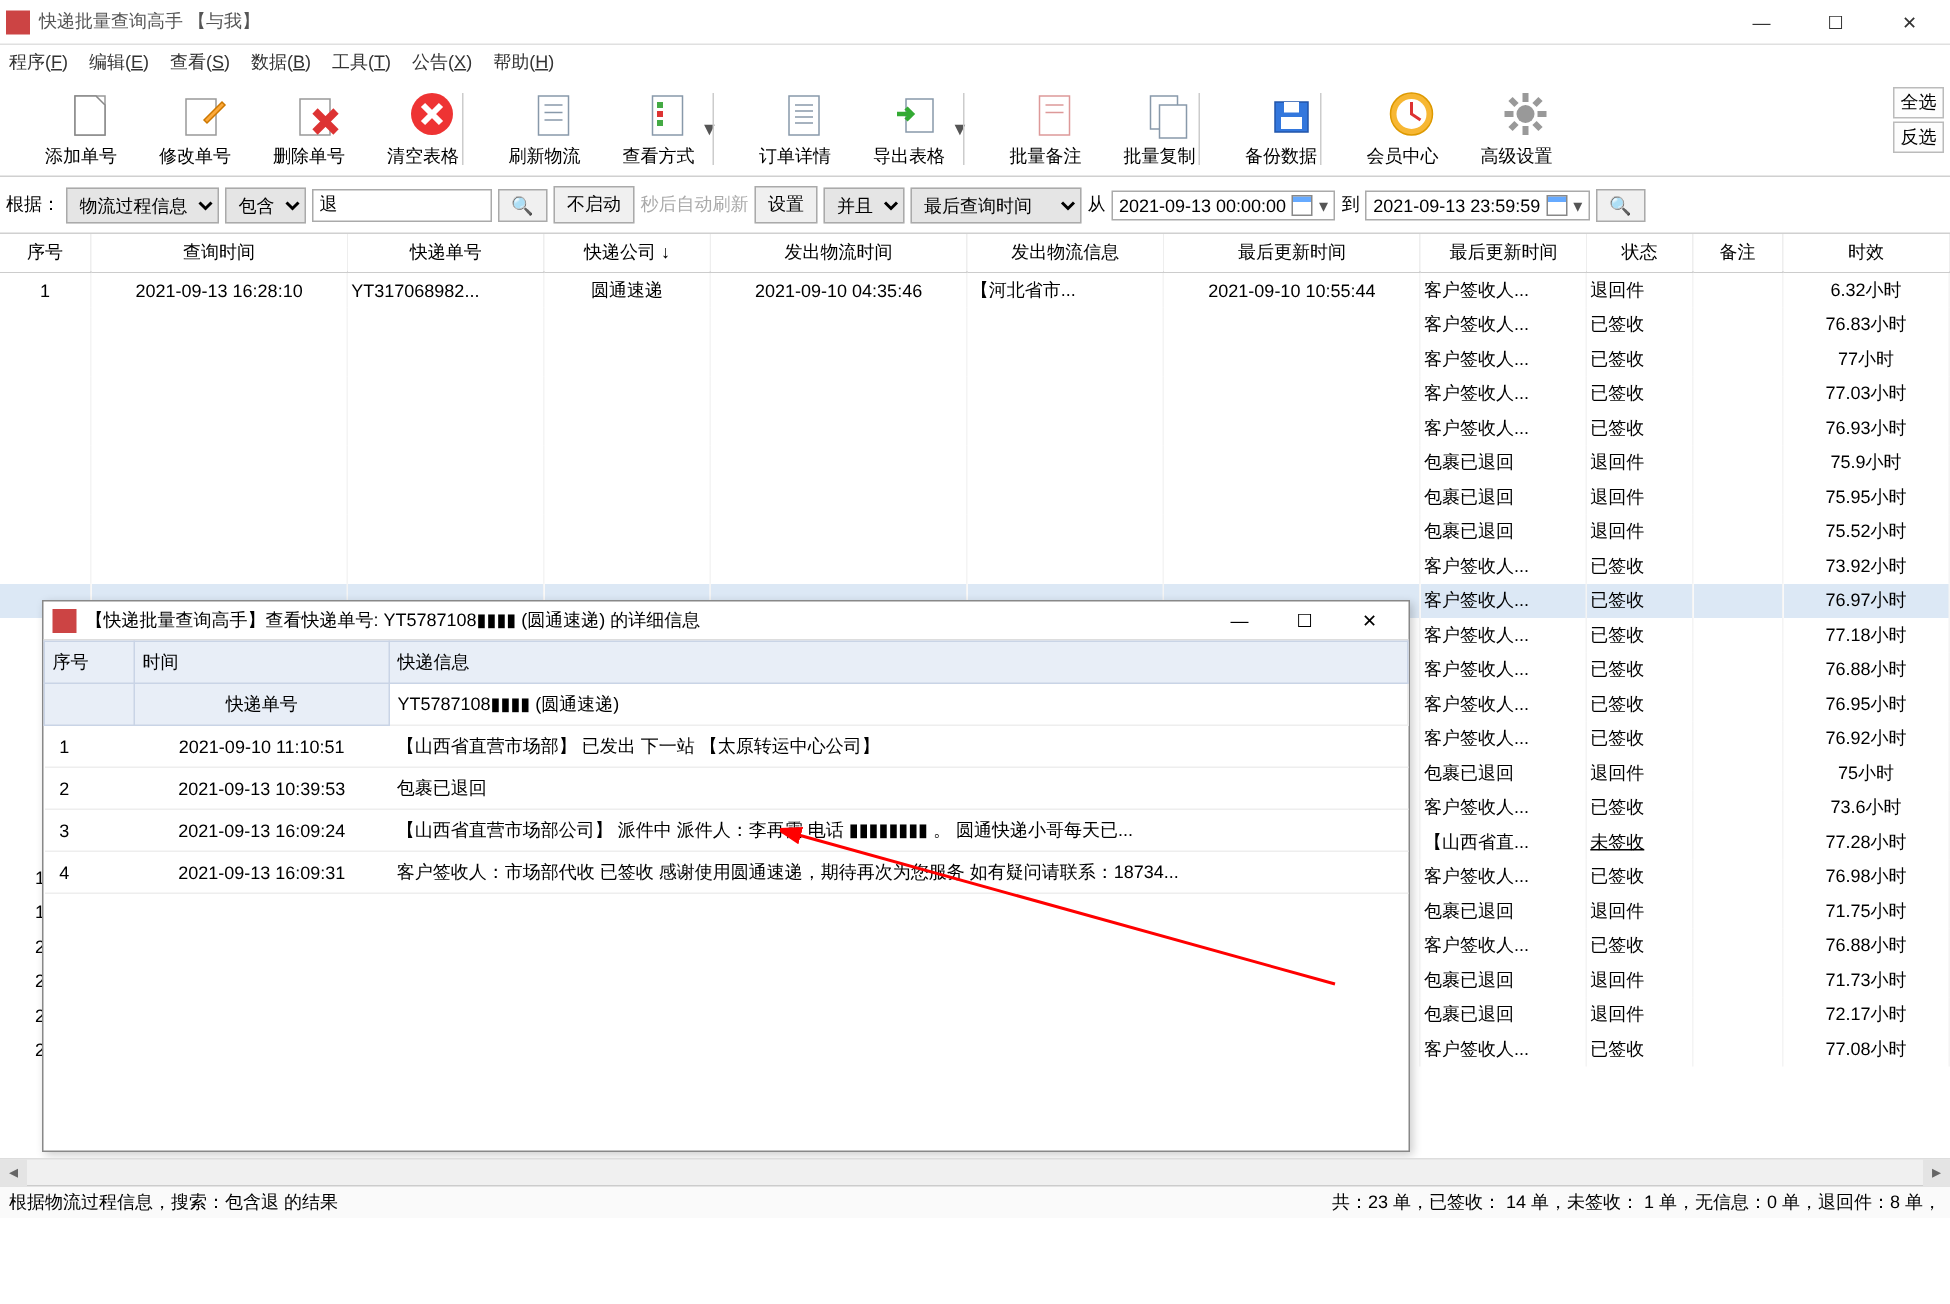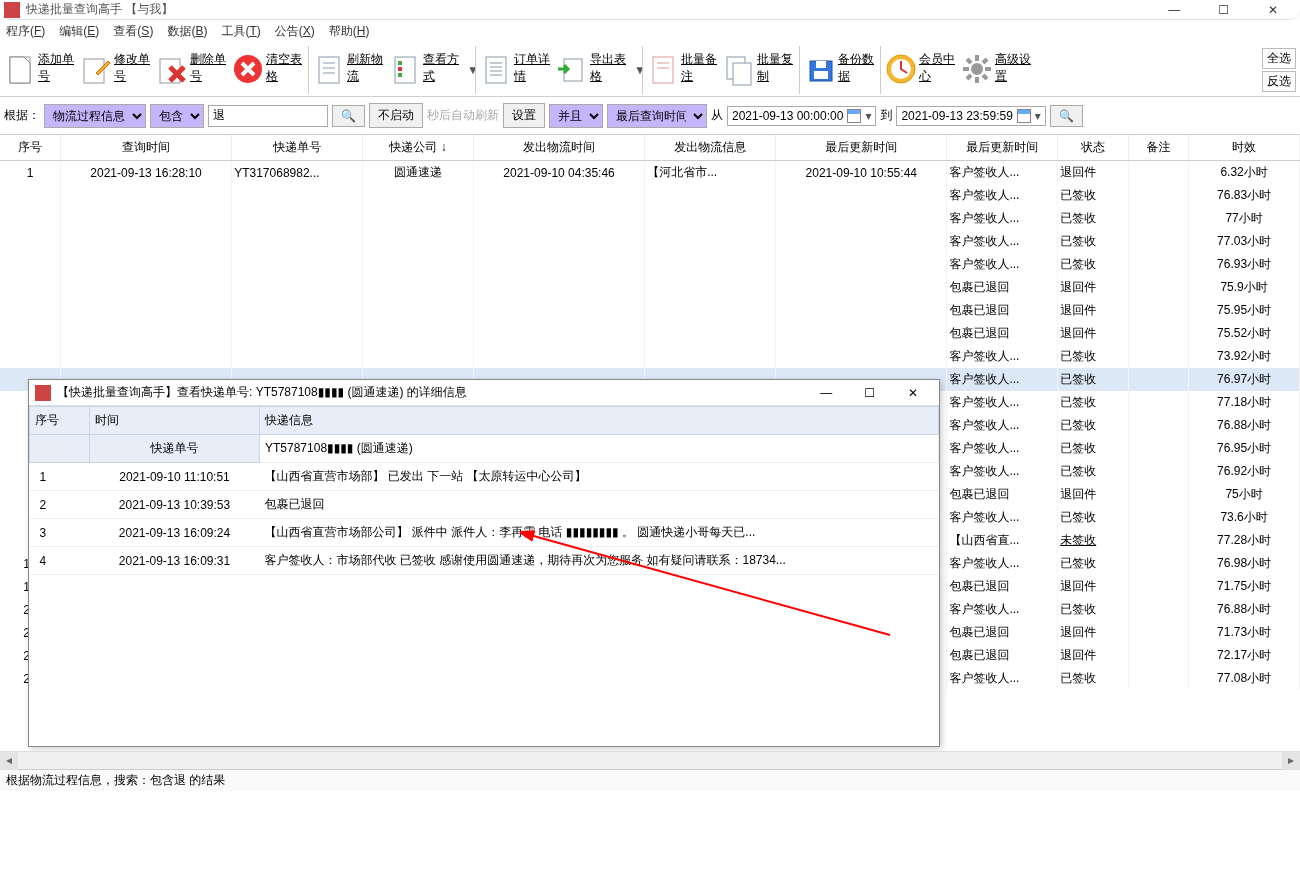--- a/index.html
+++ b/index.html
@@ -1,33 +1,33 @@
 <!DOCTYPE html>
 <html><head>
 <meta charset="utf-8">
 <style>
 * { box-sizing: border-box; margin: 0; padding: 0; }
 body { font-family: "Microsoft YaHei", SimSun, sans-serif; font-size: 12px; background: #fff; overflow: hidden; width: 1300px; height: 869px; position: relative; }
-.titlebar { height: 20px; display: flex; align-items: center; padding: 0 4px; background: #fff; border-bottom: 1px solid #e0e0e0; border-radius: 10px; }
+.titlebar { height: 30px; display: flex; align-items: center; padding: 0 4px; background: #fff; border-bottom: 1px solid #e0e0e0; }
 .titlebar .app-icon { width: 16px; height: 16px; background: #c44; margin-right: 6px; }
 .titlebar .title { flex: 1; color: #555; }
 .titlebar .winbtns span { display: inline-block; width: 46px; height: 30px; text-align: center; line-height: 30px; color: #333; }
 .menubar { height: 22px; display: flex; align-items: center; padding: 4px 6px; gap: 14px; color: #333; }
 .menubar u { text-decoration: underline; }
 .toolbar { display: flex; align-items: center; padding: 4px 2px 2px 2px; border-bottom: 1px solid #d0d0d0; position: relative; }
-.tb-item { display: flex; align-items: flex-start; width: 76px; padding: 2px 0; cursor: pointer; text-decoration: underline; }
+.tb-item { display: flex; flex-direction: column; align-items: flex-end; width: 76px; padding: 2px 0; cursor: pointer; }
 .tb-item .icn { width: 36px; height: 36px; margin-bottom: 2px; display: flex; align-items: center; justify-content: center; }
 .tb-item .lbl { font-size: 12px; }
 .tb-sep { width:1px; height:48px; background:#ccc; margin:0 2px;}
 .tb-dd { width:10px; align-self:center; color:#555; padding:0 4px; }
 .tb-right { position:absolute; right:4px; top:6px; display:flex; flex-direction:column; gap:2px;}
 .tb-right button{ font-size:12px; padding:1px 4px; background:#fdfdfd; border:1px solid #bbb;}
 .filterbar { display:flex; align-items:center; padding:6px 4px; gap:4px; border-bottom:1px solid #d0d0d0;}
 .filterbar select, .filterbar input[type=text], .filterbar button{ font-size:12px; font-family:inherit; padding:3px 4px; border:1px solid #aaa; background:#fff;}
-.filterbar select{ background:#c4b5fd;}
+.filterbar select{ background:#e5e5e5;}
 .filterbar .btn{ background:#f0f0f0; padding:3px 8px;}
 .filterbar .date-box{ display:inline-flex; align-items:center; border:1px solid #aaa; padding:2px 4px; background:#fff; gap:4px;}
 .filterbar .date-box .cal{ width:14px;height:14px; border:1px solid #888; background:linear-gradient(#6af,#6af 30%,#fff 30%);}
 .filterbar .date-box .dd{color:#555;}
 .table-wrap{ position:relative; height:616px; overflow:hidden;}
 table.main{ width:100%; border-collapse:collapse; table-layout:fixed;}
 table.main th{ background:#fff; border-bottom:1px solid #ccc; border-right:1px solid #eee; padding:4px 2px; font-weight:normal; position:sticky; top:0;}
 table.main td{ padding:3px 2px; border-right:1px solid #f4f4f4; white-space:nowrap; overflow:hidden; text-overflow:ellipsis;}
 table.main td.c, table.main th.c{text-align:center;}
 table.main tr.sel td{ background:#dce8f5;}
@@ -223,21 +223,21 @@
 <div class="filterbar">
   <span>根据：</span>
   <select><option>物流过程信息</option></select>
   <select><option>包含</option></select>
   <input type="text" style="width: 120px;" value="退">
   <button class="btn">🔍</button>
   <button class="btn">不启动</button>
   <span style="color:#aaa">秒后自动刷新</span>
   <button class="btn">设置</button>
   <select><option>并且</option></select>
-  <select style="width:100px"><option>最后查询时间</option></select>
+  <select style="width:114px"><option>最后查询时间</option></select>
   <span>从</span>
   <span class="date-box">
       <span>2021-09-13 00:00:00</span>
       <span class="cal"></span>
       <span class="dd">▾</span>
     </span>
   <span>到</span>
   <span class="date-box">
       <span>2021-09-13 23:59:59</span>
       <span class="cal"></span>
@@ -642,13 +642,14 @@
   </svg>
 </div>
 
 <div class="hscroll">
   <div class="lbtn">◂</div>
   <div class="rbtn">▸</div>
 </div>
 
 <div class="statusbar">
   <div class="l">根据物流过程信息，搜索：包含退 的结果</div>
+  <div>共：23 单，已签收： 14 单，未签收： 1 单，无信息：0 单，退回件：8 单，</div>
 </div>
 
 </body></html>

